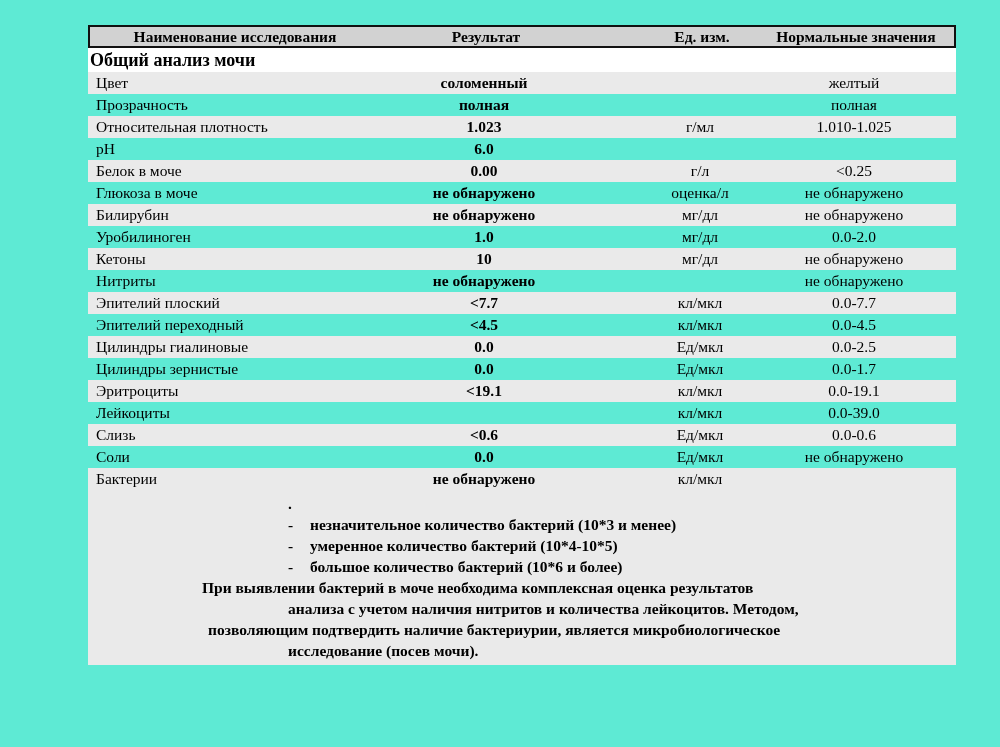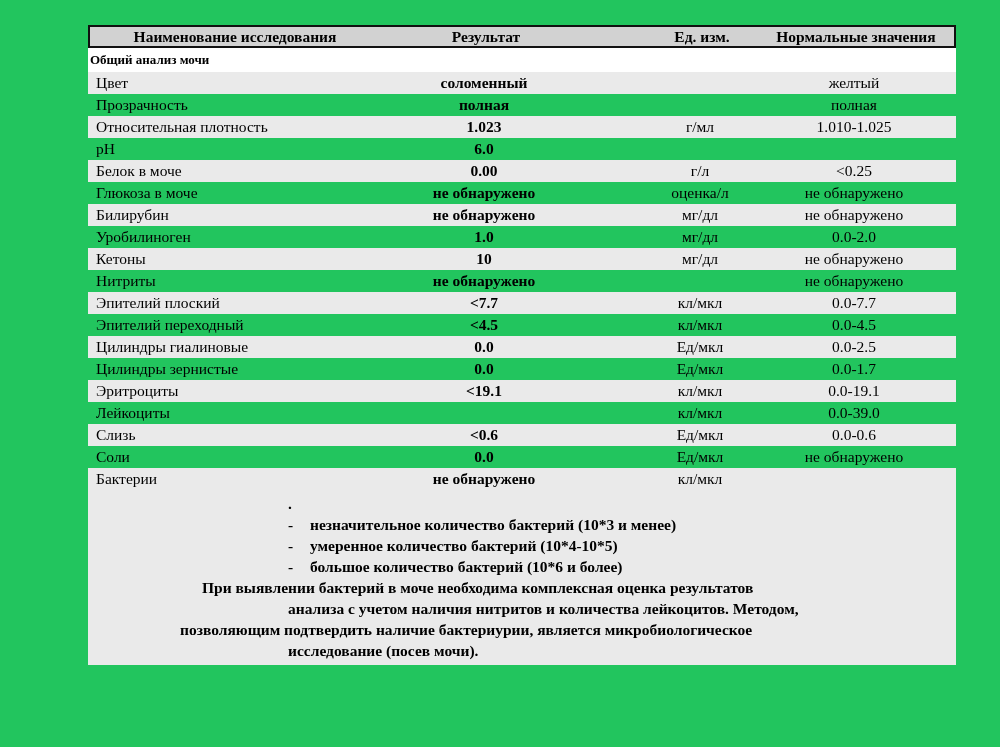--- a/index.html
+++ b/index.html
@@ -1,32 +1,32 @@
 <!DOCTYPE html>
 <html><head>
 <meta charset="utf-8">
 <style>
   * { box-sizing: border-box; margin: 0; padding: 0; }
   html, body { width: 1000px; background: #ffffff; }
   body { font-family: "Liberation Serif", "DejaVu Serif", serif; color: #000000; }
-  .page { position: relative; width: 1000px; height: 747px; background: #22c55e; overflow: hidden; }
+  .page { position: relative; width: 1000px; height: 747px; background: #5eead4; overflow: hidden; }
   .report-table { position: absolute; left: 88px; top: 25px; width: 868px; }
 
   
   .thead { position: relative; height: 23px; background: #d2d2d2; border: 2px solid #111111; }
   .cell { position: absolute; top: 0; height: 100%; display: flex; align-items: center; white-space: nowrap; font-size: 15.5px; }
   .c-name   { left: 0;     width: 290px; justify-content: flex-start; padding-left: 8px; }
   .c-result { left: 276px; width: 240px; justify-content: center; font-weight: bold; }
   .c-unit   { left: 512px; width: 200px; justify-content: center; }
   .c-normal { left: 664px; width: 204px; justify-content: center; }
   .thead .cell { font-weight: bold; }
   .thead .c-name { justify-content: center; padding-left: 0; }
 
   
-  .section-title { height: 24px; line-height: 24px; font-weight: bold; font-size: 13px; padding-left: 2px; background: #ffffff; }
+  .section-title { height: 24px; line-height: 24px; font-weight: bold; font-size: 18px; padding-left: 2px; background: #ffffff; }
 
   
   .row { position: relative; height: 22px; }
   .row.striped { background: #eaeaea; }
 
   
   .notes { background: #eaeaea; padding: 3px 0 4px 0; font-weight: bold; font-size: 15.5px; }
   .note-line { line-height: 21px; padding-left: 200px; white-space: nowrap; }
   .note-line .dash { display: inline-block; width: 22px; }
   .para-line { padding-left: 200px; }
@@ -164,19 +164,19 @@
     <div class="notes">
       <div class="note-line">.</div>
       <div id="note-items">
           <div class="note-line"><span class="dash">-</span><span>незначительное количество бактерий (10*3 и менее)</span></div>
           <div class="note-line"><span class="dash">-</span><span>умеренное количество бактерий (10*4-10*5)</span></div>
           <div class="note-line"><span class="dash">-</span><span>большое количество бактерий (10*6 и более)</span></div>
         </div>
       <div id="note-paras">
           <div class="note-line para-line" style="padding-left: 114px;">При выявлении бактерий в моче необходима комплексная оценка результатов</div>
           <div class="note-line para-line" style="padding-left: 200px;">анализа с учетом наличия нитритов и количества лейкоцитов. Методом,</div>
-          <div class="note-line para-line" style="padding-left: 92px;">позволяющим подтвердить наличие бактериурии, является микробиологическое</div>
+          <div class="note-line para-line" style="padding-left: 120px;">позволяющим подтвердить наличие бактериурии, является микробиологическое</div>
           <div class="note-line para-line" style="padding-left: 200px;">исследование (посев мочи).</div>
         </div>
     </div>
 
   </div>
 </div>
 
 </body></html>

